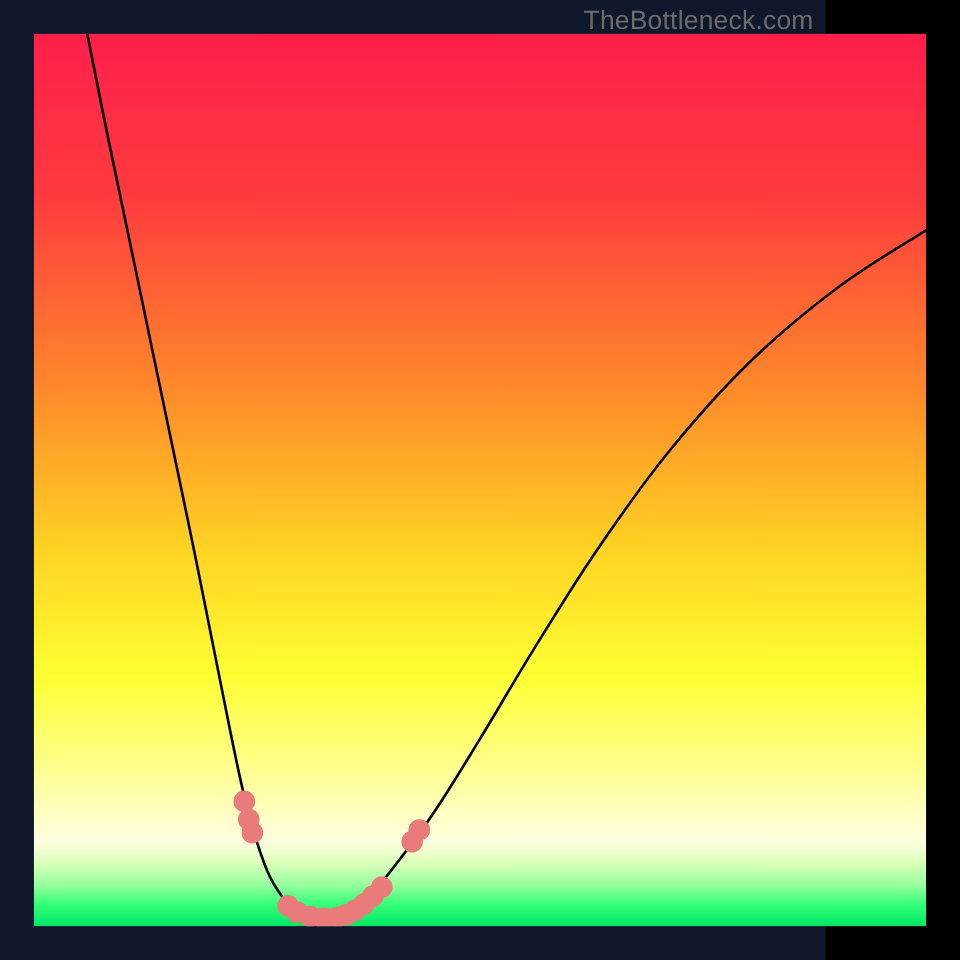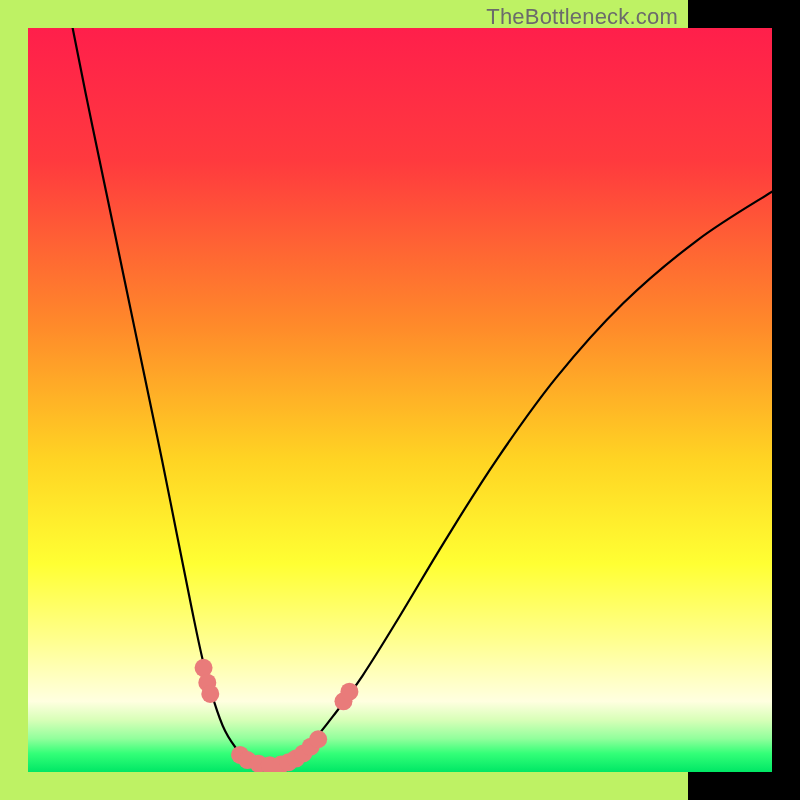--- a/index.html
+++ b/index.html
@@ -10,21 +10,21 @@
     background: #000000;
     overflow: hidden;
     font-family: Arial, Helvetica, sans-serif;
   }
   .frame {
     position: absolute;
     top: 0;
     left: 0;
     width: 688px;
     height: 800px;
-    background: #bef264;
+    background: #0f172a;
   }
   .plot-area {
     position: absolute;
     top: 28px;
     left: 28px;
     width: 744px;
     height: 744px;
     overflow: hidden;
   }
   .watermark {

